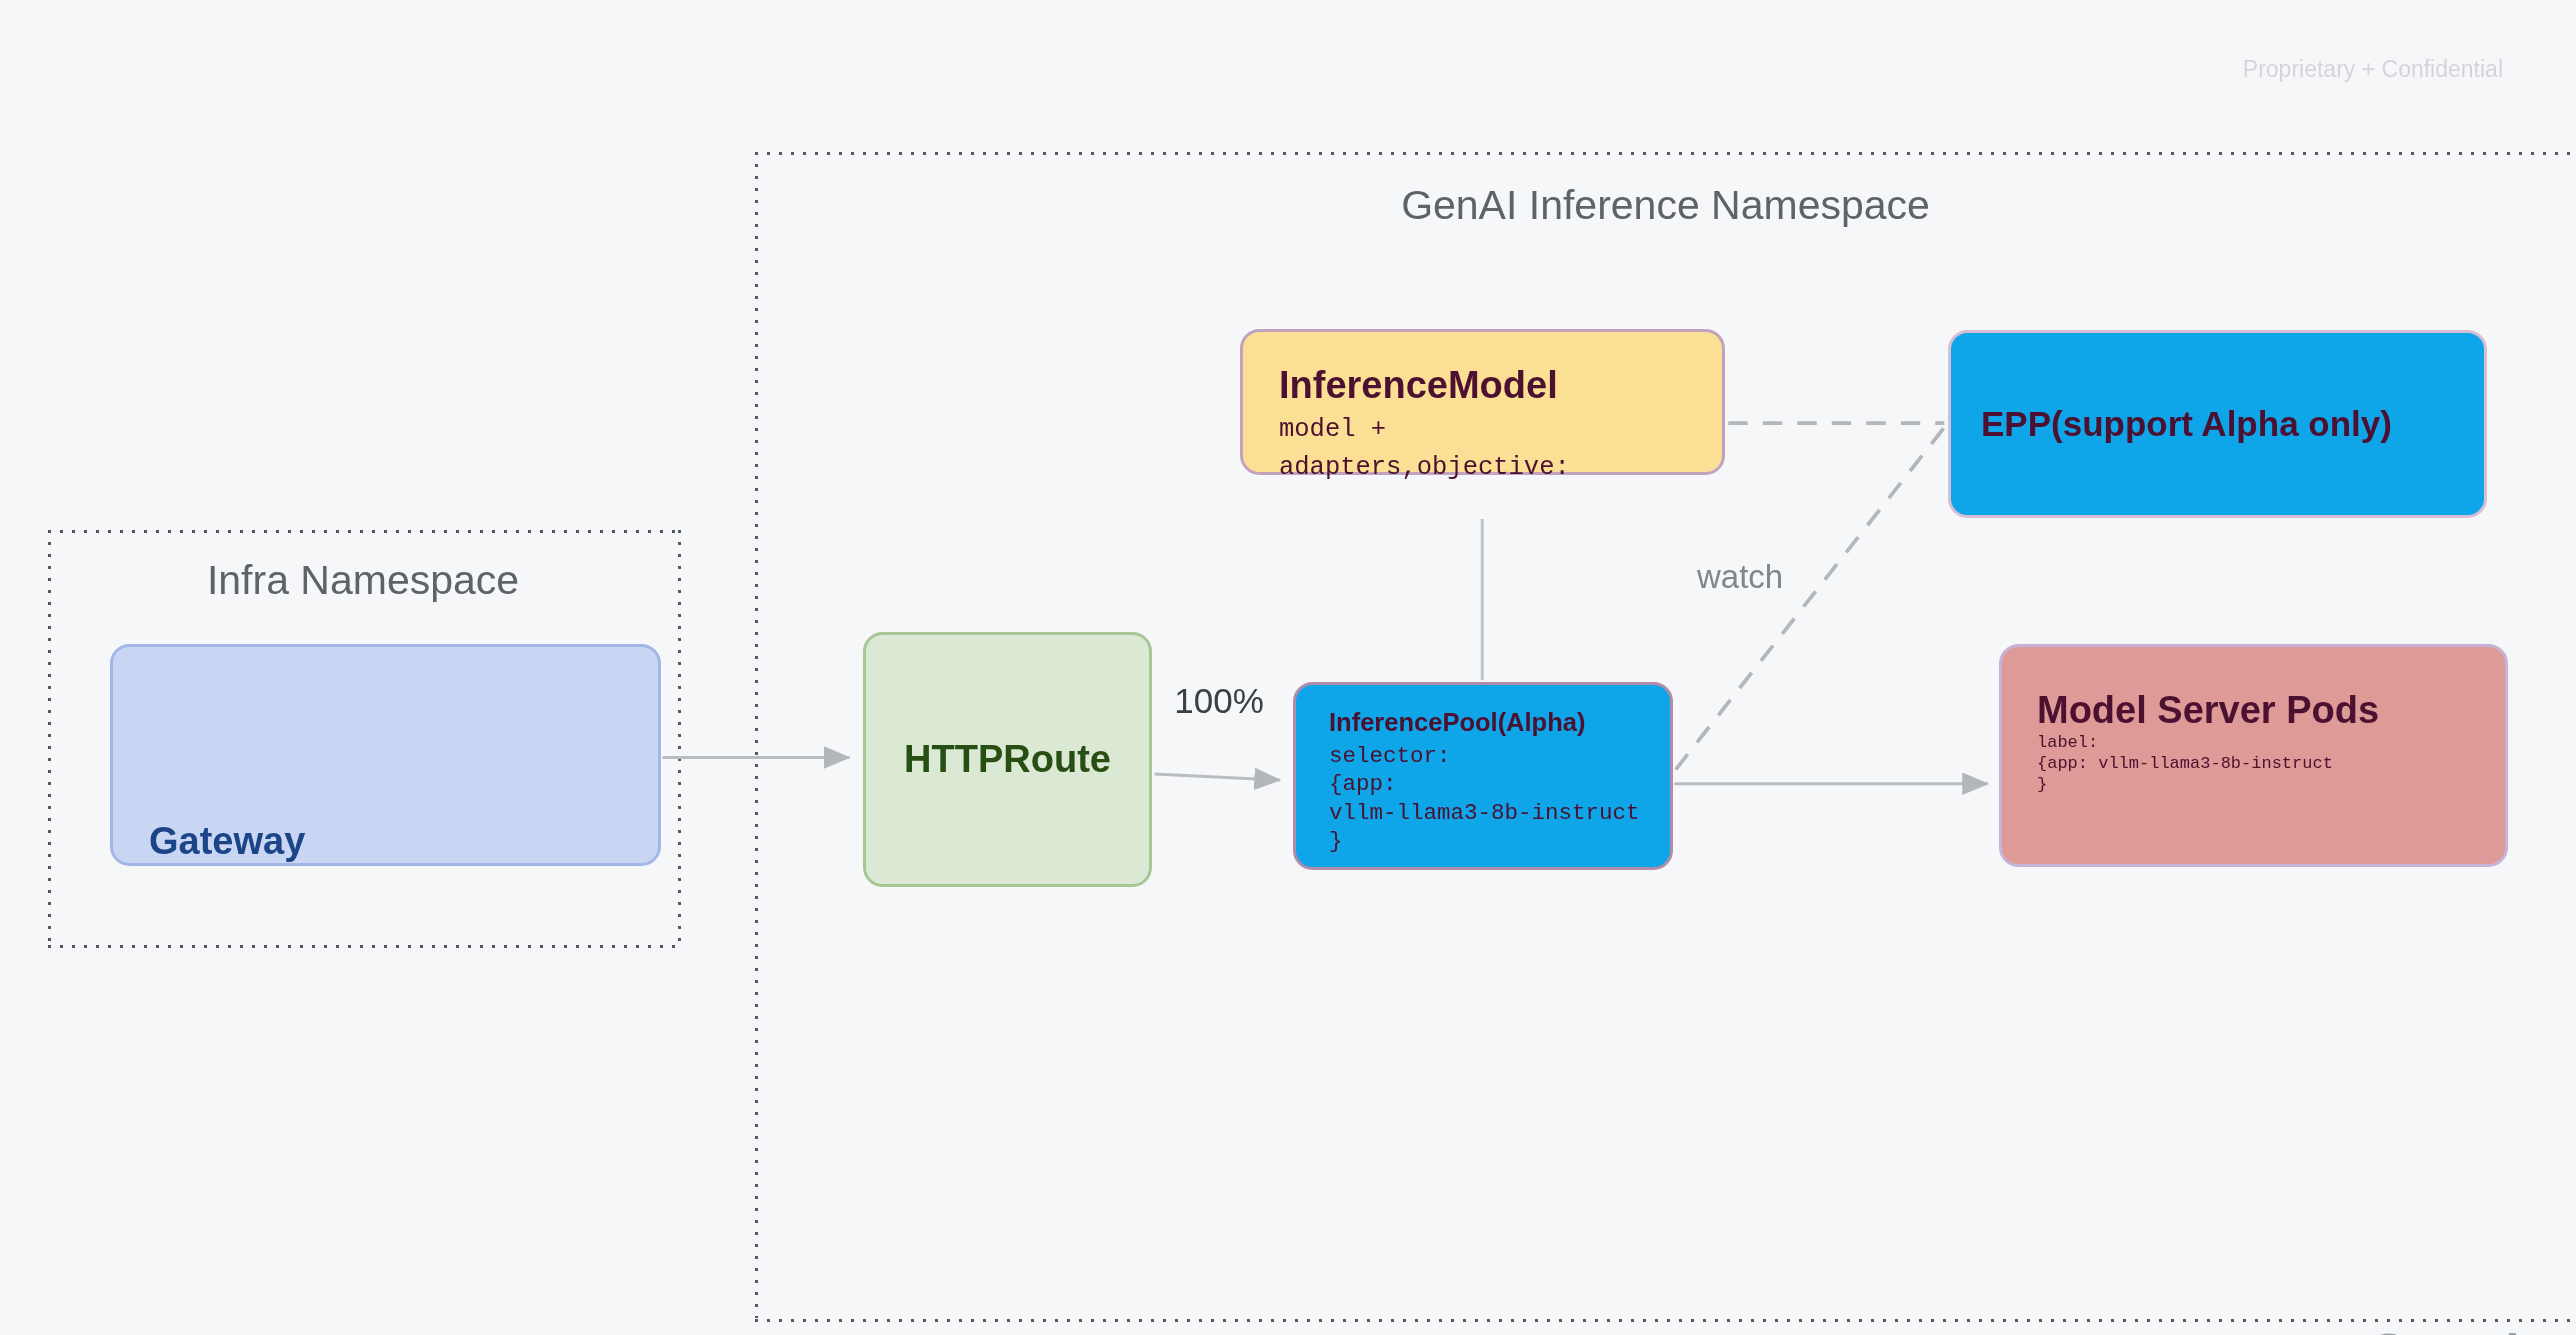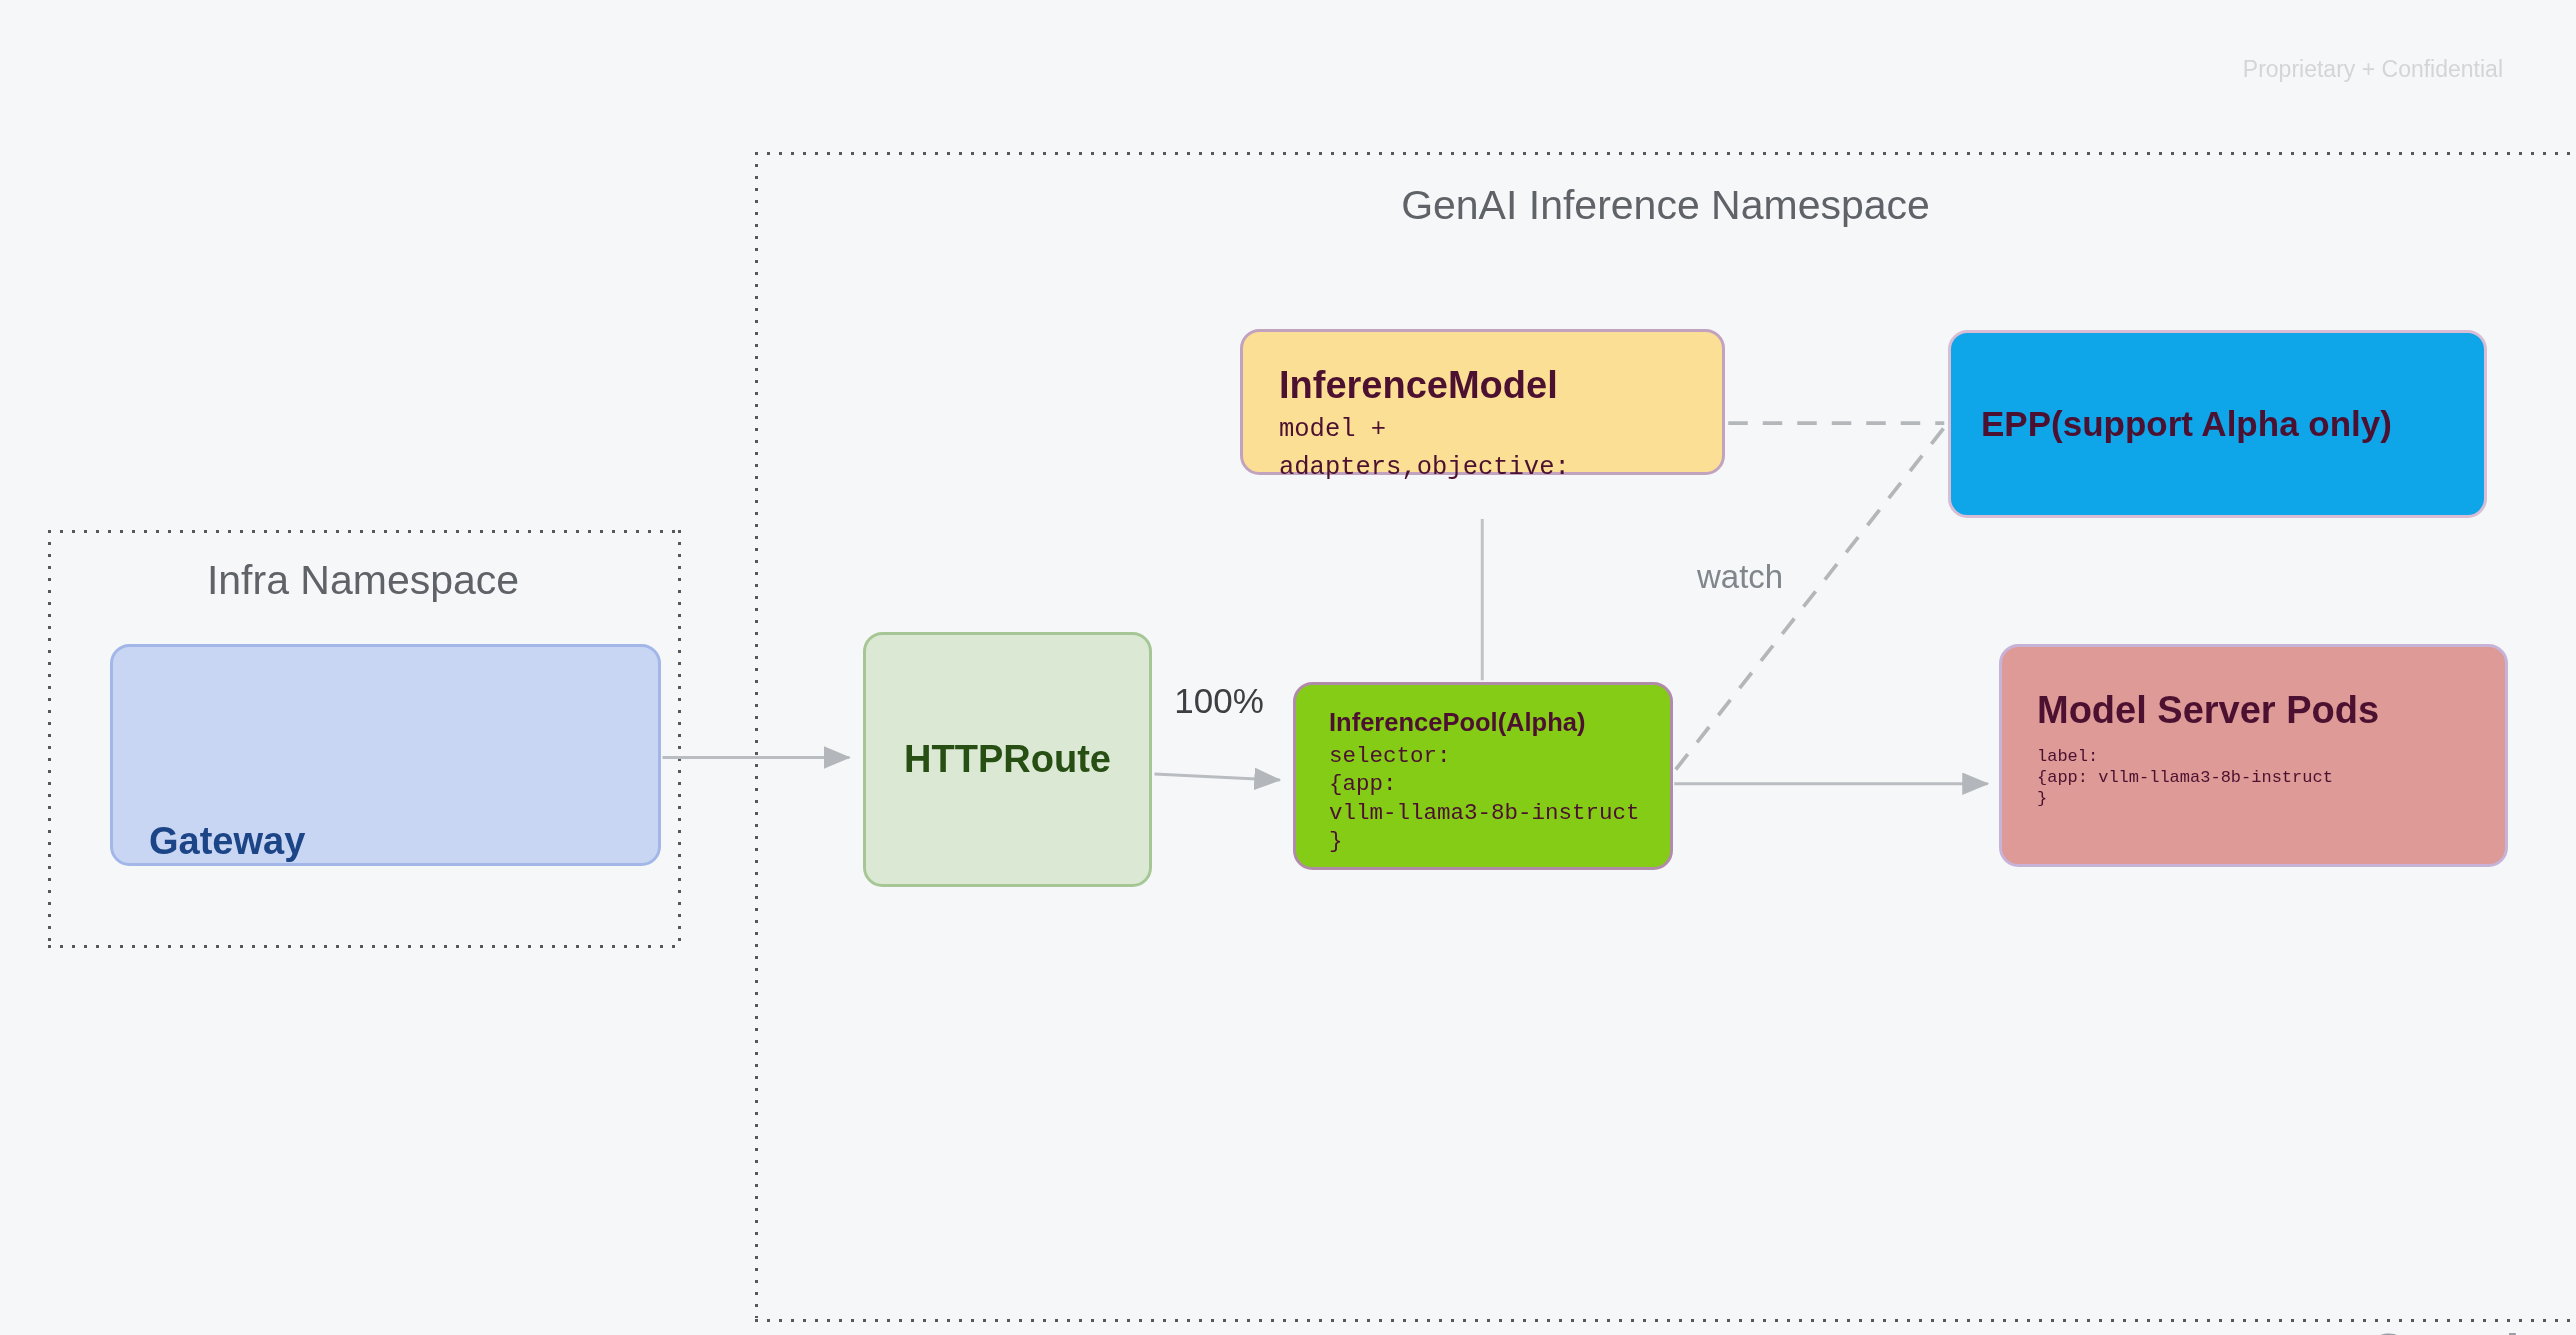--- a/index.html
+++ b/index.html
@@ -55,21 +55,21 @@
   .inference-model .title-lg{margin-bottom:4.5px;}
   .epp{left:1948px; top:330px; width:539px; height:188px;
     display:flex; align-items:center; padding-left:30px;}
   .epp .title-lg{font-size:35px;}
   .inference-pool{left:1293px; top:682px; width:380px; height:188px;
     padding:22.5px 0 0 33px;}
   .inference-pool .title-lg{font-size:25.5px; margin-bottom:6px;}
   .inference-pool .mono{font-size:22.5px; line-height:1.26;}
   .model-server-pods{left:1999px; top:644px; width:509px; height:223px;
     padding:42px 0 0 35px;}
-  .model-server-pods .title-lg{margin-bottom:14px;}
+  .model-server-pods .title-lg{margin-bottom:0;}
   .model-server-pods .mono{font-size:17px; line-height:1.26;}
   
   .label-weight{
     position:absolute; left:1170px; top:681px; width:98px;
     text-align:center; font-size:35px; color:#3c4043;
   }
   .label-watch{
     position:absolute; left:1697px; top:558px;
     font-size:33px; color:#80868b;
   }
@@ -124,21 +124,21 @@
 <div class="node inference-model" style="background-color: rgb(251, 223, 148); border-color: rgb(194, 163, 191); color: rgb(76, 17, 48);">
   <div class="title-lg">InferenceModel</div>
   <div class="mono">model +</div>
   <div class="mono">adapters,objective:</div>
 </div>
 
 <div class="node epp" style="background-color: #0ea5e9; border-color: rgb(217, 189, 213); color: rgb(76, 17, 48);">
   <span class="title-lg">EPP(support Alpha only)</span>
 </div>
 
-<div class="node inference-pool" style="background-color: #84cc16; border-color: rgb(177, 140, 169); color: rgb(76, 17, 48);">
+<div class="node inference-pool" style="background-color: #0ea5e9; border-color: rgb(177, 140, 169); color: rgb(76, 17, 48);">
   <div class="title-lg">InferencePool(Alpha)</div>
   <div class="mono">selector:</div>
   <div class="mono">{app:</div>
   <div class="mono">vllm-llama3-8b-instruct</div>
   <div class="mono">}</div>
 </div>
 
 <div class="node model-server-pods" style="background-color: rgb(221, 154, 150); border-color: rgb(198, 179, 215); color: rgb(76, 17, 48);">
   <div class="title-lg">Model Server Pods</div>
   <div class="mono">label:</div>

